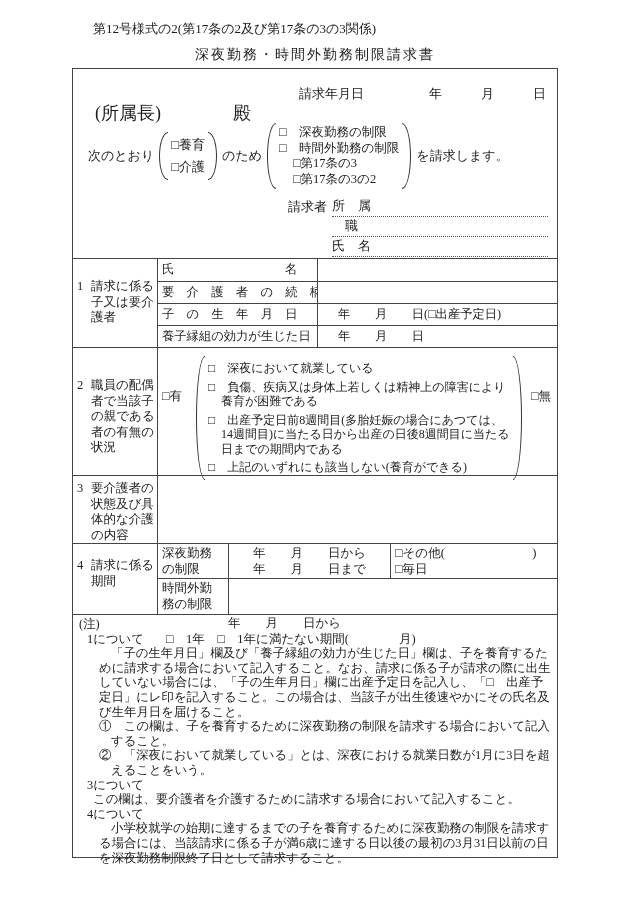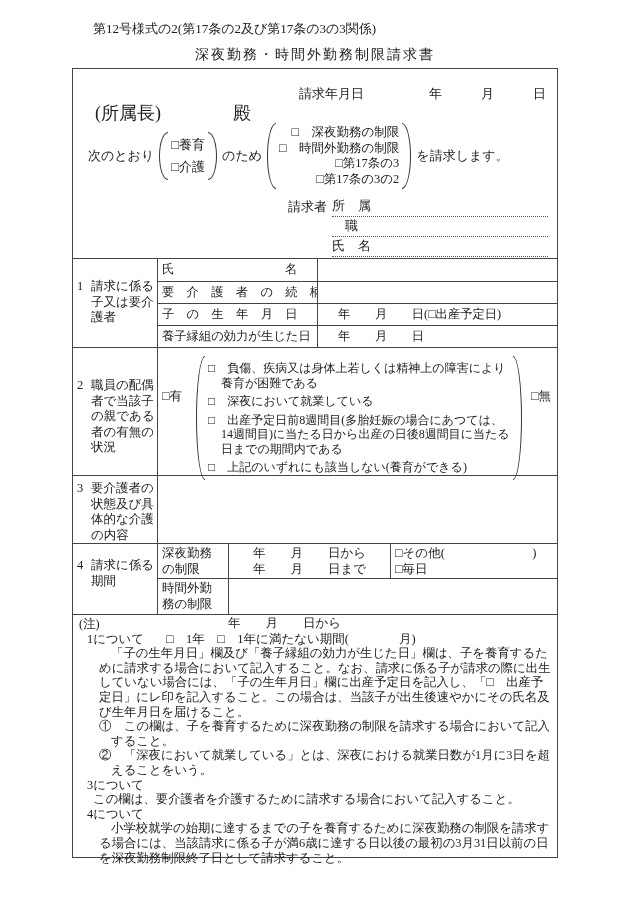--- a/index.html
+++ b/index.html
@@ -14,21 +14,21 @@
   .sheet{left:72px;top:68px;width:486px;height:790px;border:1px solid #444;box-sizing:border-box;}
   .sheet *{box-sizing:border-box;}
   .date-line{left:226px;top:16px;font-size:13px;}
   .addressee{left:22px;top:32px;font-size:18px;text-align:right;}
   .intro{left:12px;top:54px;display:flex;align-items:center;font-size:13px;}
   .intro .txt{padding:0 3px;}
   .brgroup{display:flex;align-items:stretch;margin:0 2px;}
   .br{width:9px;border:1.5px solid #333;}
   .br-l{border-right:none;border-radius:9px 0 0 9px / 50% 0 0 50%;margin-right:3px;}
   .br-r{border-left:none;border-radius:0 9px 9px 0 / 0 50% 50% 0;margin-left:3px;}
-  .bropts{display:flex;flex-direction:column;justify-content:space-around;padding:2px 0;align-items:flex-end;}
+  .bropts{display:flex;flex-direction:column;justify-content:space-around;padding:2px 0;}
   .bropts.small div{line-height:22px;}
   .bropts.big div{line-height:15.5px;font-size:12.5px;}
   .bropts .ind{padding-left:14px;}
   .requester{left:215px;top:128px;display:flex;font-size:13px;}
   .requester .who{width:44px;padding-top:1px;}
   .fields{width:216px;}
   .fieldline{height:20px;border-bottom:1px dotted #555;margin-bottom:0px;line-height:18px;}
   
   .tbl{position:absolute;left:0;top:189px;width:484px;font-size:12.5px;}
   .trow{display:flex;border-top:1px solid #444;width:100%;}
@@ -146,22 +146,22 @@
           <div class="numlab">
             <span class="num">2</span>
             <span class="lab">職員の配偶者で当該子の親である者の有無の状況</span>
           </div>
         </div>
         <div class="r2right">
           <div class="yesbox">□有</div>
           <div class="condbr">
             <span class="br br-l"></span>
             <div class="conds">
+              <div class="cond">□　深夜において就業している</div>
               <div class="cond">□　負傷、疾病又は身体上若しくは精神上の障害により養育が困難である</div>
-              <div class="cond">□　深夜において就業している</div>
               <div class="cond">□　出産予定日前8週間目(多胎妊娠の場合にあつては、14週間目)に当たる日から出産の日後8週間目に当たる日までの期間内である</div>
               <div class="cond">□　上記のいずれにも該当しない(養育ができる)</div>
             </div>
             <span class="br br-r"></span>
           </div>
           <div class="nobox">□無</div>
         </div>
       </div>
 
       <div class="trow">

